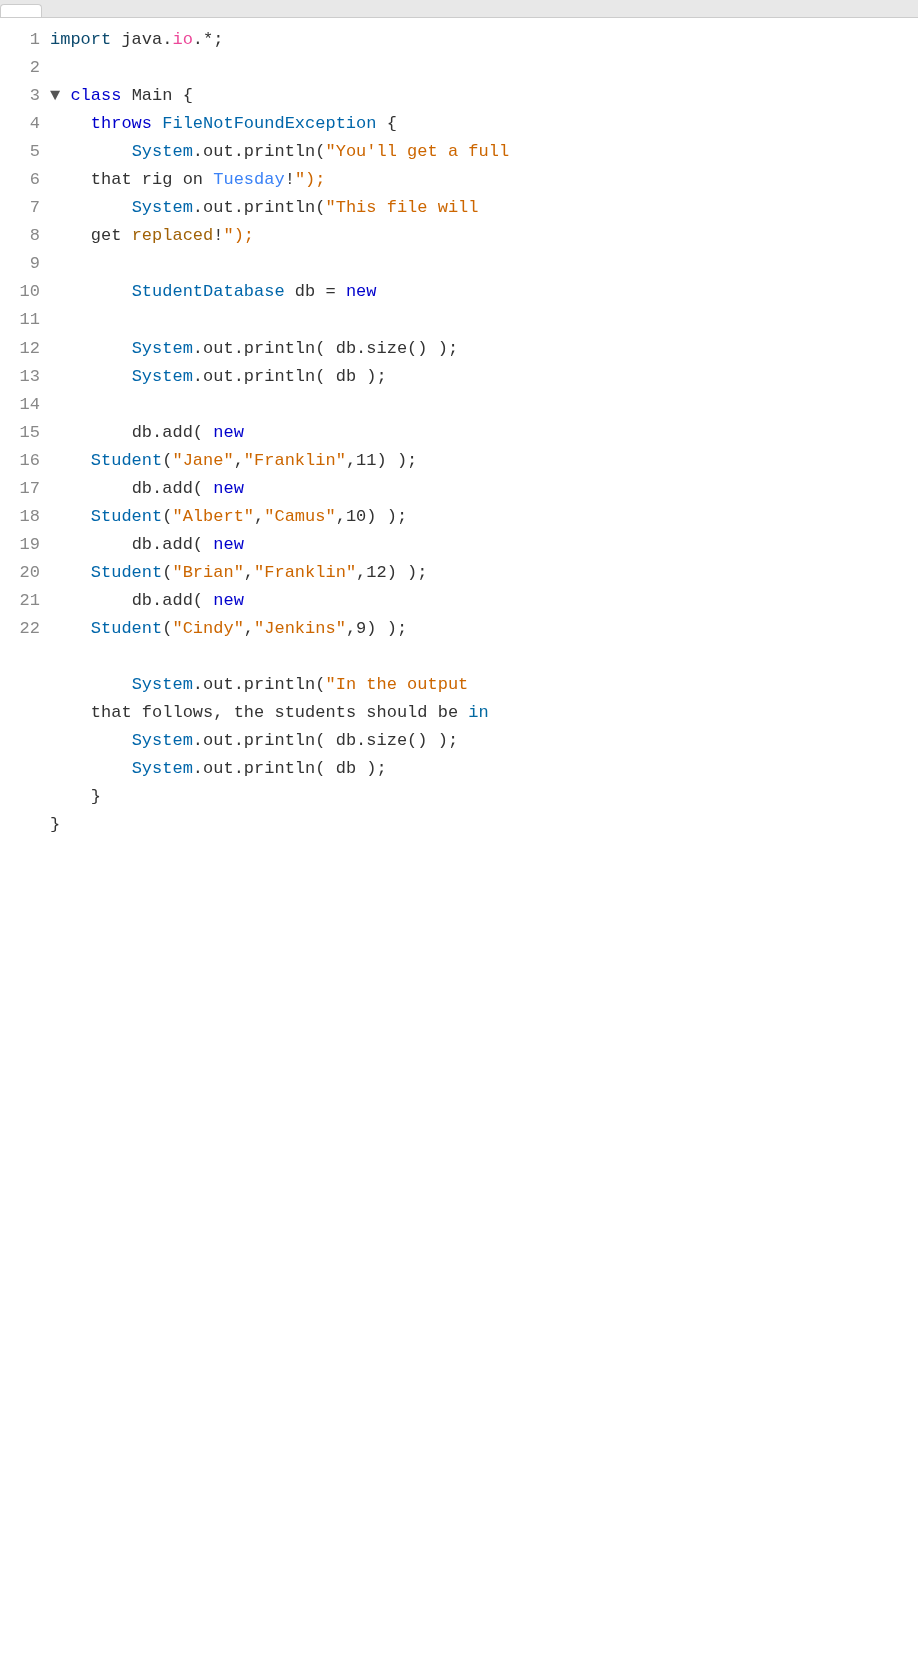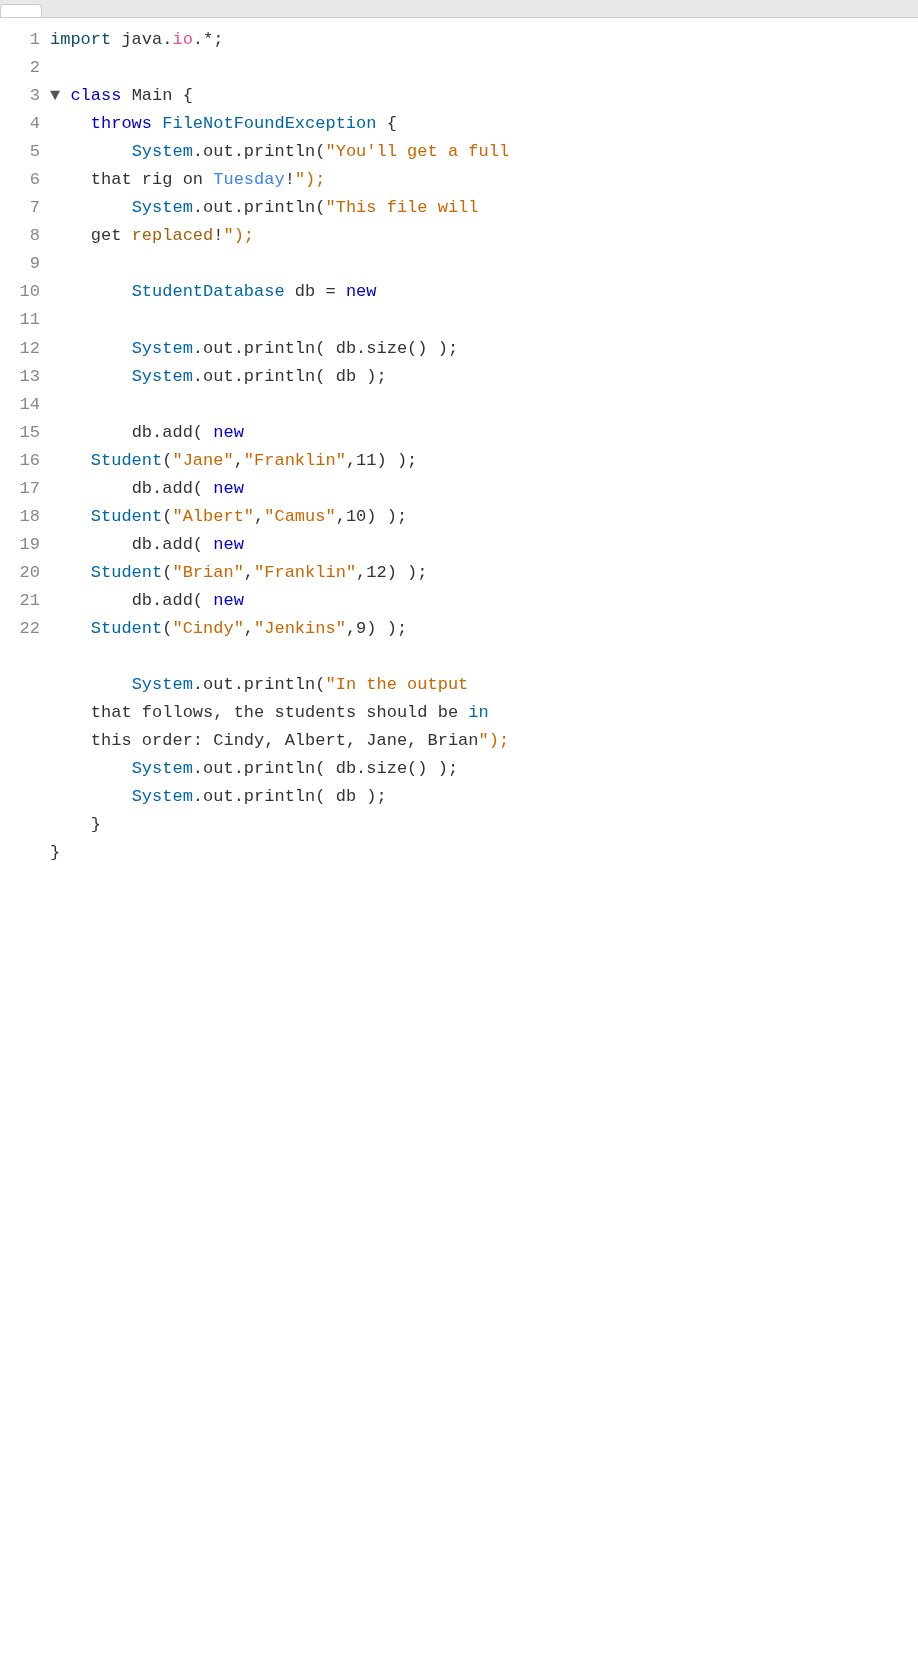--- a/index.html
+++ b/index.html
@@ -144,20 +144,19 @@
         <div class="code-line">    <span style="color:#0066aa">Student</span>(<span style="color:#cc6600">"Jane"</span>,<span style="color:#cc6600">"Franklin"</span>,<span style="color:#333333">11</span>) );</div>
         <div class="code-line">        <span style="color:#333333">db</span>.<span style="color:#333333">add</span>( <span style="color:#0000cc">new</span></div>
         <div class="code-line">    <span style="color:#0066aa">Student</span>(<span style="color:#cc6600">"Albert"</span>,<span style="color:#cc6600">"Camus"</span>,<span style="color:#333333">10</span>) );</div>
         <div class="code-line">        <span style="color:#333333">db</span>.<span style="color:#333333">add</span>( <span style="color:#0000cc">new</span></div>
         <div class="code-line">    <span style="color:#0066aa">Student</span>(<span style="color:#cc6600">"Brian"</span>,<span style="color:#cc6600">"Franklin"</span>,<span style="color:#333333">12</span>) );</div>
         <div class="code-line">        <span style="color:#333333">db</span>.<span style="color:#333333">add</span>( <span style="color:#0000cc">new</span></div>
         <div class="code-line">    <span style="color:#0066aa">Student</span>(<span style="color:#cc6600">"Cindy"</span>,<span style="color:#cc6600">"Jenkins"</span>,<span style="color:#333333">9</span>) );</div>
         <div class="code-line">&nbsp;</div>
         <div class="code-line">        <span style="color:#0066aa">System</span>.<span style="color:#333333">out</span>.<span style="color:#333333">println</span>(<span style="color:#cc6600">"In the output</span></div>
         <div class="code-line">    <span style="color:#333333">that</span> <span style="color:#333333">follows</span>, <span style="color:#333333">the</span> <span style="color:#333333">students</span> <span style="color:#333333">should</span> <span style="color:#333333">be</span> <span style="color:#0369a1">in</span></div>
-        <div class="code-line">    <span style="color:#333333">this</span> <span style="color:#333333">order</span>: <span style="color:#333333">Cindy</span>, <span style="color:#333333">Albert</span>, <span style="color:#333333">Jane</span>, <span style="color:#333333">Brian</span><span style="color:#cc6600">");</span></div>
         <div class="code-line">        <span style="color:#0066aa">System</span>.<span style="color:#333333">out</span>.<span style="color:#333333">println</span>( <span style="color:#333333">db</span>.<span style="color:#333333">size</span>() );</div>
         <div class="code-line">        <span style="color:#0066aa">System</span>.<span style="color:#333333">out</span>.<span style="color:#333333">println</span>( <span style="color:#333333">db</span> );</div>
         <div class="code-line">    }</div>
         <div class="code-line">}</div>
       </div>
   </div>
 </div>
 
 </body></html>

